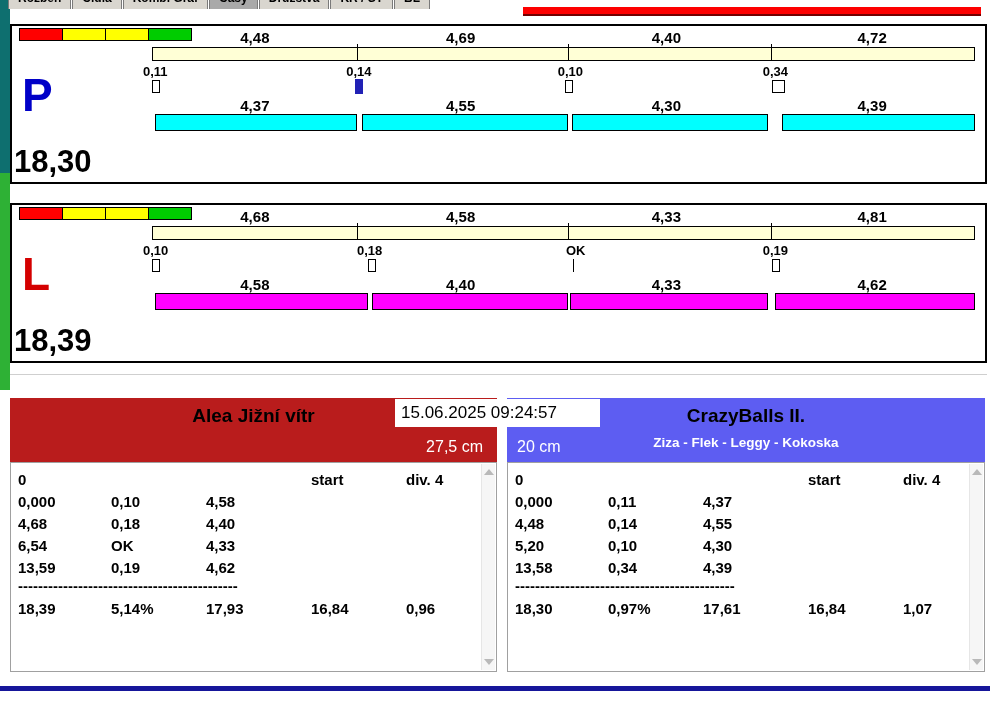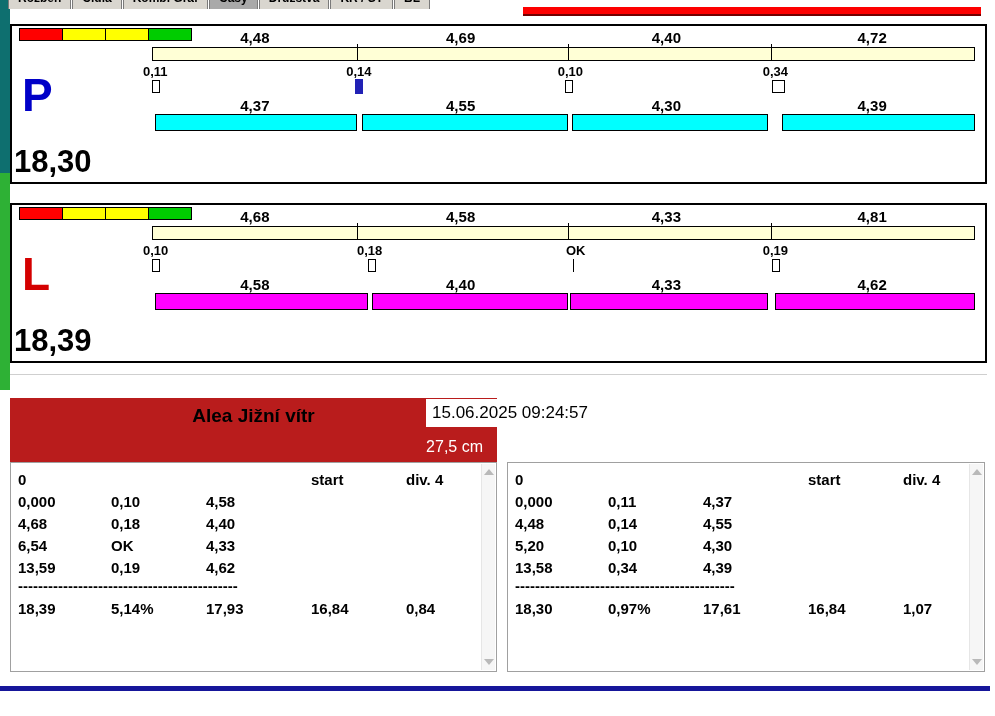--- a/index.html
+++ b/index.html
@@ -53,21 +53,21 @@
 
   .team-header { position:absolute; top:398px; height:64px; }
   #team0-header { left:10px; width:487px; }
   #team1-header { left:507px; width:478px; }
   .team-name { padding-top:7px; text-align:center; font-size:19px; font-weight:bold; color:#000; }
   .team-dogs { padding-top:8px; text-align:center; font-size:13.5px; font-weight:bold; color:#fff; }
   .team-height { position:absolute; bottom:6px; font-size:16px; font-weight:normal; color:#fff; }
   .pos-right { right:14px; }
   .pos-left { left:10px; }
 
-  .datetime-box { position:absolute; left:426px; top:399px; width:205px; height:28px; background:#fff;
+  .datetime-box { position:absolute; left:395px; top:399px; width:205px; height:28px; background:#fff;
                   font-size:17px; color:#000; padding:4px 0 0 6px; z-index:5; }
 
   .team-table { position:absolute; top:462px; height:210px; background:#fff; border:1px solid #a0a0a0; }
   #team0-table { left:10px; width:487px; }
   #team1-table { left:507px; width:478px; }
   .rows { position:absolute; left:7px; top:6px; right:20px; }
   .trow { display:grid; grid-template-columns:93px 95px 105px 95px auto; height:22px; line-height:22px;
           font-size:15px; font-weight:bold; color:#000; }
   .sep-line { height:19px; line-height:14px; font-size:15px; font-weight:bold; overflow:hidden; white-space:nowrap; color:#000; }
 
@@ -187,20 +187,25 @@
       </div>
     </div>
   </div>
 
   <div class="hairline"></div>
 
   <div class="team-header" id="team0-header" style="background: #b91c1c;">
     <div class="team-name">Alea Jižní vítr</div>
     <div class="team-height pos-right">27,5 cm</div>
   </div>
+  <div class="team-header" id="team1-header" style="background: rgb(93, 93, 242);">
+    <div class="team-name">CrazyBalls II.</div>
+    <div class="team-dogs">Ziza - Flek - Leggy - Kokoska</div>
+    <div class="team-height pos-left">20 cm</div>
+  </div>
 
   <div class="datetime-box">15.06.2025 09:24:57</div>
 
   <div class="team-table" id="team0-table">
     <div class="rows">
       <div class="trow">
         <span>0</span>
           <span></span>
           <span></span>
           <span>start</span>
@@ -233,21 +238,21 @@
           <span>4,62</span>
           <span></span>
           <span></span>
       </div>
       <div class="sep-line">--------------------------------------------</div>
       <div class="trow">
         <span>18,39</span>
           <span>5,14%</span>
           <span>17,93</span>
           <span>16,84</span>
-          <span>0,84</span>
+          <span>0,96</span>
       </div>
     </div>
     <div class="scrollbar">
       <span class="arrow up"></span>
       <span class="arrow down"></span>
     </div>
   </div>
 
   <div class="team-table" id="team1-table">
     <div class="rows">

